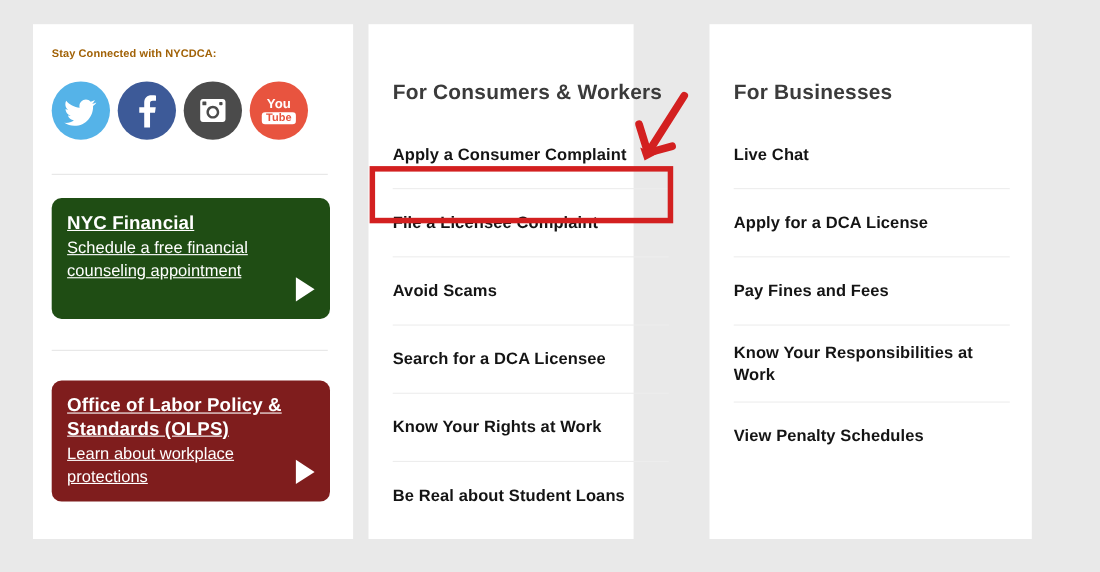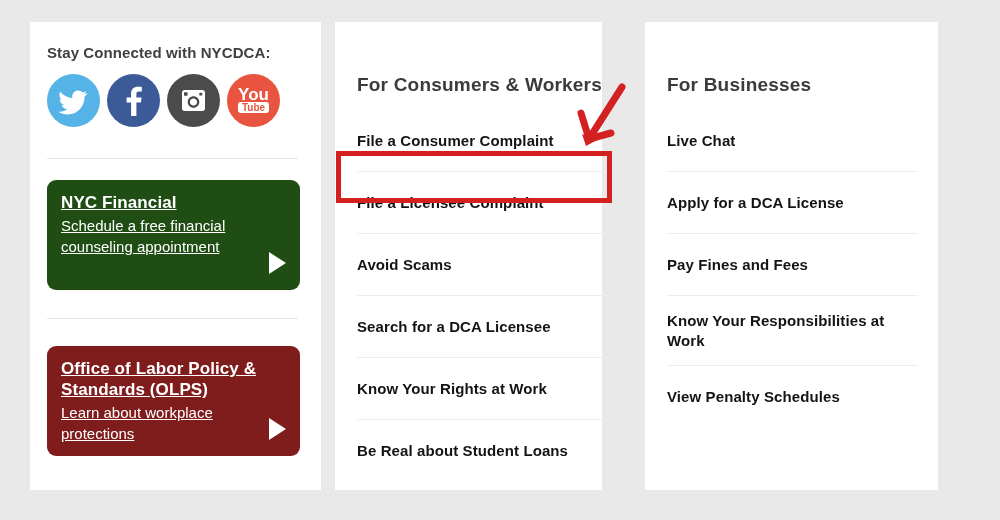--- a/index.html
+++ b/index.html
@@ -21,31 +21,31 @@
   }
 
   
   .card {
     position: absolute;
     background: #ffffff;
     top: 22px;
     height: 468px;
   }
   #card-social   { left: 30px;  width: 291px; }
-  #card-consumer { left: 335px; width: 267px; }
+  #card-consumer { left: 335px; width: 241px; }
   #card-business { left: 645px; width: 293px; }
 
   
   .social-head {
     position: absolute;
     left: 17px;
     top: 22px;
-    font-size: 15px;
-    font-weight: bold;
-    color: #404040;
+    font-size: 10px;
+    font-weight: bold;
+    color: #a16207;
     letter-spacing: .1px;
     white-space: nowrap;
   }
   .social-row {
     position: absolute;
     left: 17px;
     top: 52px;
     display: flex;
     gap: 7px;
   }
@@ -66,21 +66,21 @@
   
   .yt-wrap {
     position: absolute;
     left: 0; top: 0; right: 0; bottom: 0;
     display: flex; flex-direction: column;
     align-items: center; justify-content: center;
     gap: 2px;
   }
   .yt-you {
     color: #ffffff;
-    font-size: 17px;
+    font-size: 12px;
     font-weight: bold;
     line-height: 11px;
     font-family: "Liberation Sans", sans-serif;
   }
   .yt-tube {
     background: #ffffff;
     color: #e8543f;
     font-size: 10px;
     font-weight: bold;
     line-height: 11px;
@@ -253,21 +253,21 @@
     </a>
 
   </div>
 
   <div class="card" id="card-consumer">
 
     <div class="col-head">For Consumers &amp; Workers</div>
 
     <div class="links">
       <div class="link-row">
-        <a href="#">File a Consumer Complaint</a>
+        <a href="#">Apply a Consumer Complaint</a>
       </div>
       <div class="link-row">
         <a href="#">File a Licensee Complaint</a>
       </div>
       <div class="link-row">
         <a href="#">Avoid Scams</a>
       </div>
       <div class="link-row">
         <a href="#">Search for a DCA Licensee</a>
       </div>

